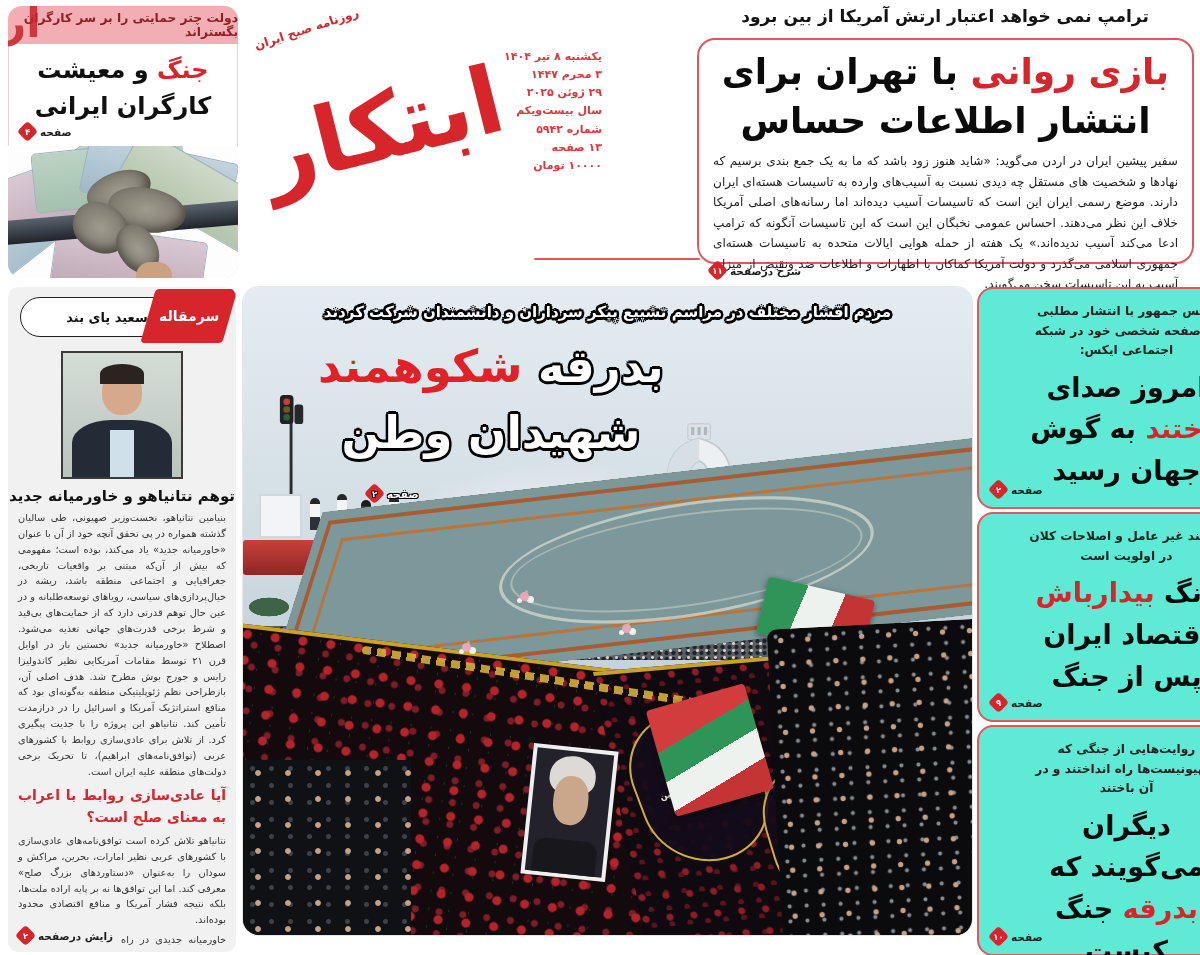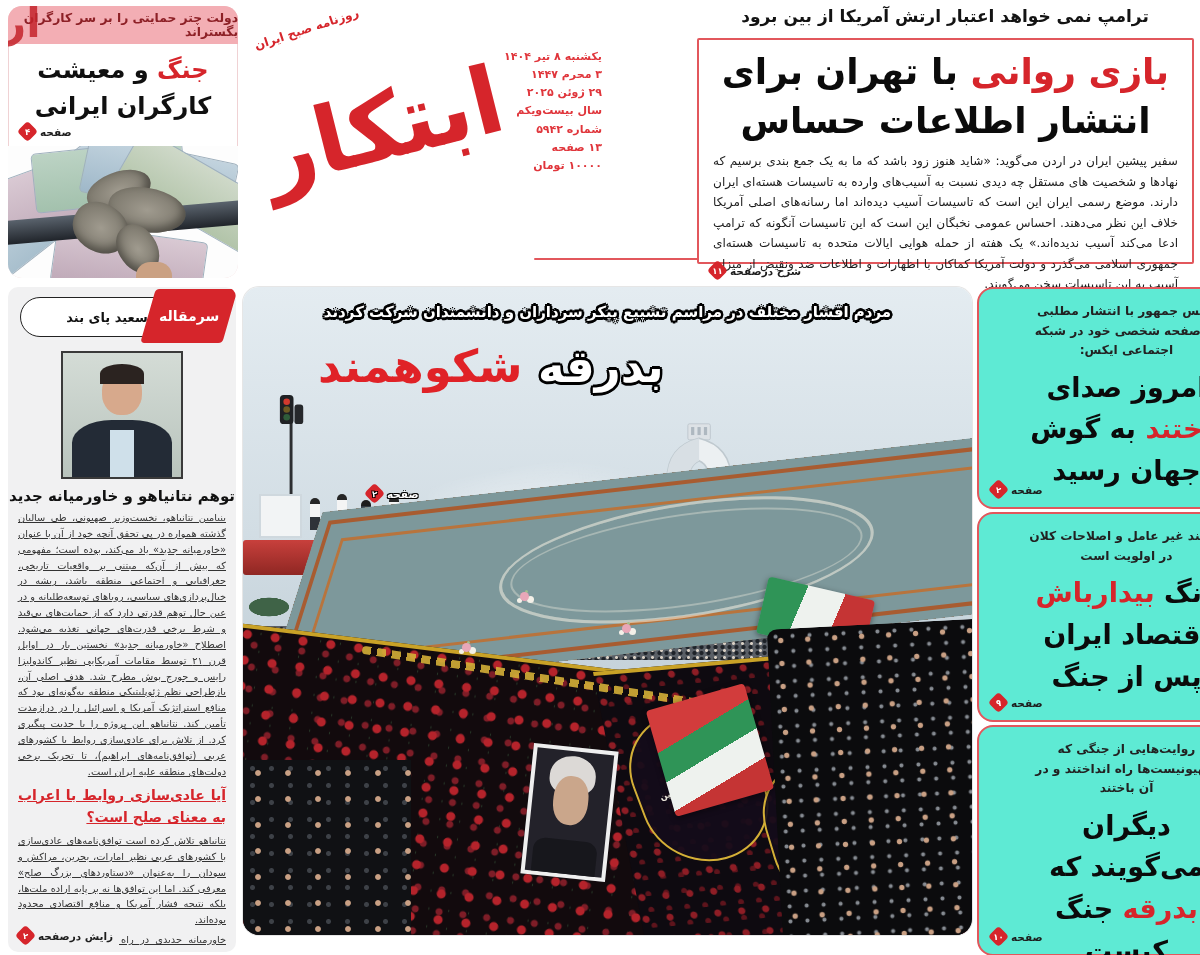--- a/index.html
+++ b/index.html
@@ -37,21 +37,21 @@
 
   
   #masthead-logo{left:232px;top:0px;width:300px;height:255px;display:flex;align-items:center;justify-content:center;pointer-events:none;}
   #masthead-logo span{font-size:92px;font-weight:bold;color:#d6252b;transform:rotate(-14deg);letter-spacing:-4px;white-space:nowrap;}
   #masthead-tagline{left:252px;top:22px;transform:rotate(-18deg);color:#d6252b;font-size:12px;font-weight:bold;}
   #masthead-info{left:498px;top:48px;width:104px;margin:0;padding:0;list-style:none;color:#e0353b;font-size:11px;font-weight:bold;text-align:right;line-height:1.65;}
   #masthead-line{left:534px;top:258px;width:166px;height:2px;background:#e2575c;border-radius:2px;}
 
   
   #lead-kicker{left:700px;top:6px;width:490px;text-align:center;font-size:17px;font-weight:bold;color:#131313;}
-  #lead-box{left:697px;top:38px;width:493px;height:222px;border:2px solid #e2575c;border-radius:2px;background:#fff;}
+  #lead-box{left:697px;top:38px;width:493px;height:222px;border:2px solid #e2575c;border-radius:18px;background:#fff;}
   #lead-headline{padding:8px 8px 0;text-align:center;font-size:36px;font-weight:bold;line-height:1.35;color:#0b0b0b;}
   #lead-body{padding:6px 14px 0;font-size:12.1px;line-height:1.7;text-align:justify;color:#1c1c1c;}
   #lead-ref{left:710px;top:263px;}
 
   
   .rbox{position:absolute;left:977px;width:215px;border:2px solid #e2575c;border-radius:16px;background:#5eead4;padding-left:40px;}
   #rbox1{top:287px;height:218px;}
   #rbox2{top:512px;height:206px;}
   #rbox3{top:725px;height:227px;}
   .rbox .kicker{padding:13px 10px 0;font-size:12.2px;font-weight:bold;text-align:center;line-height:1.6;color:#222;}
@@ -64,21 +64,21 @@
   #ed-pill{position:absolute;left:12px;top:10px;width:172px;height:38px;background:#fff;border:1.5px solid #222;border-radius:22px;display:flex;align-items:center;justify-content:center;font-size:13px;font-weight:bold;color:#111;z-index:1;}
   #ed-ribbon{position:absolute;left:140px;top:2px;width:82px;height:54px;background:#d6252b;transform:skewX(-16deg);border-radius:4px;z-index:2;display:flex;align-items:center;justify-content:center;}
   #ed-ribbon span{transform:skewX(16deg);color:#fff;font-size:14px;font-weight:bold;}
   #ed-photo{position:relative;margin:4px auto 0;width:118px;height:124px;border:2px solid #3a3a3a;background:linear-gradient(#d4dcd6,#b9c4bd);overflow:hidden;}
   #ed-photo .suit{position:absolute;bottom:0;left:8%;width:84%;height:46%;background:#232b36;border-radius:40% 40% 0 0;}
   #ed-photo .shirt{position:absolute;bottom:0;left:40%;width:20%;height:38%;background:#cfe0ea;}
   #ed-photo .head{position:absolute;top:14%;left:33%;width:34%;height:36%;background:#d7a98c;border-radius:46%;}
   #ed-photo .hair{position:absolute;top:9%;left:31%;width:38%;height:16%;background:#2b2320;border-radius:50% 50% 0 0;}
   #ed-title{margin-top:8px;text-align:center;font-size:15px;font-weight:bold;color:#111;}
   #ed-body{padding:5px 10px 0;font-size:9.8px;line-height:1.62;text-align:justify;color:#333;}
-  #ed-body p{margin:0 0 4px;text-decoration:underline;}
+  #ed-body p{margin:0 0 4px;}
   #ed-subhead{color:#d6252b;font-weight:bold;font-size:14px;margin:2px 0;}
   #ed-ref{position:absolute;left:8px;bottom:6px;background:#f1f1f2;padding:3px 6px 3px 2px;}
 
   
   #photo{left:243px;top:287px;width:729px;height:648px;border-radius:16px;overflow:hidden;background:linear-gradient(180deg,#e4ecf1 0%,#d2dde4 38%,#c6d3db 55%,#cdd6dc 100%);box-shadow:0 0 0 1px #e6e6e6;}
   #photo .el{position:absolute;}
   #azadi{left:57%;top:11%;width:11%;height:26%;}
   #traffic-light{left:4.5%;top:16%;width:4%;height:18%;}
   #spray1{left:27%;top:27%;width:36%;height:24%;background:radial-gradient(ellipse at 30% 80%,rgba(255,255,255,.95),rgba(255,255,255,.3) 55%,transparent 75%);filter:blur(3px);transform:rotate(-10deg);}
   #spray2{left:48%;top:33%;width:22%;height:14%;background:radial-gradient(ellipse,rgba(255,255,255,.8),transparent 70%);filter:blur(4px);}
@@ -295,20 +295,21 @@
     <div class="el coffin" id="coffin2"></div>
     <div class="el" id="crowd-right"></div>
     <div class="el" id="crowd-bl"></div>
     <div class="el flower" style="left:38%;top:47%"></div>
     <div class="el flower" style="left:52%;top:52%"></div>
     <div class="el flower" style="left:30%;top:55%"></div>
 
     <div class="el stroke" id="ph-kicker">مردم اقشار مختلف در مراسم تشییع پیکر سرداران و دانشمندان شرکت کردند</div>
     <div class="el" id="ph-hl">
       <div class="line1"><span class="stroke">بدرقه</span> <span class="r">شکوهمند</span></div>
+      <div class="line2 stroke">شهیدان وطن</div>
     </div>
     <div class="el" id="ph-badge">
       <span class="badge">
         <span>صفحه</span>
         <span class="diamond">
             <span>۲</span>
           </span>
       </span>
     </div>
   </div>

